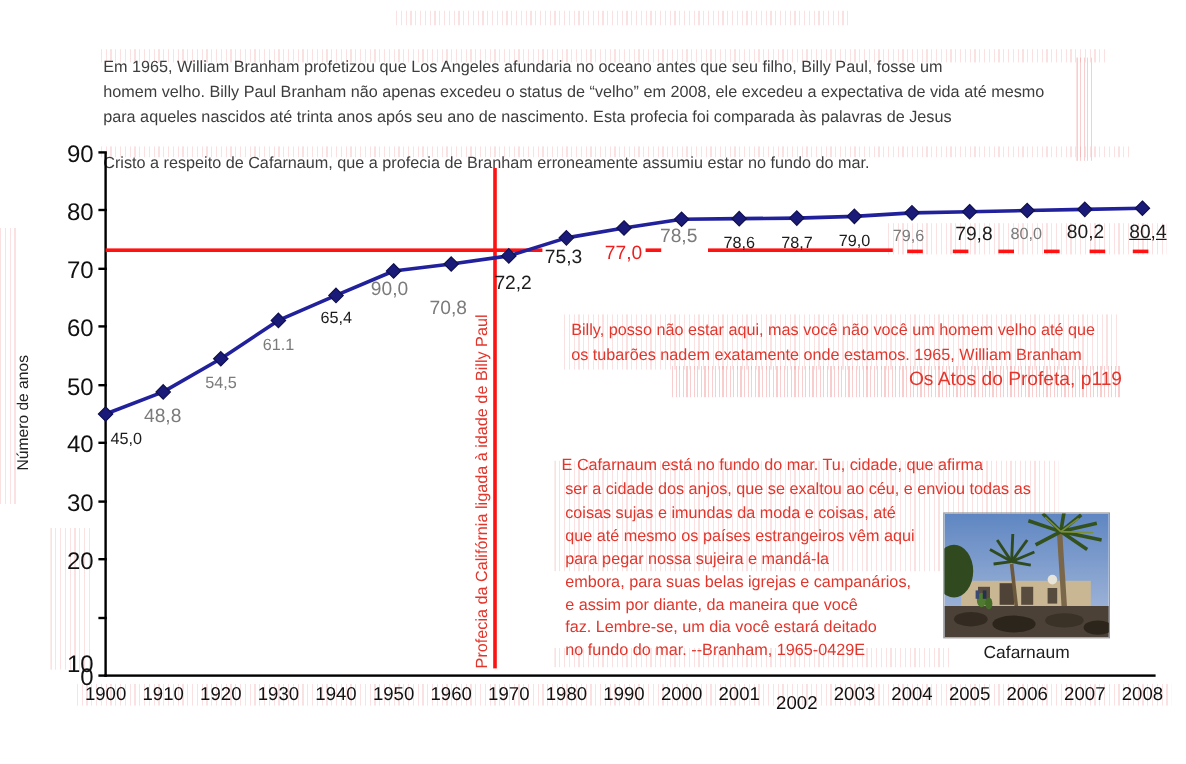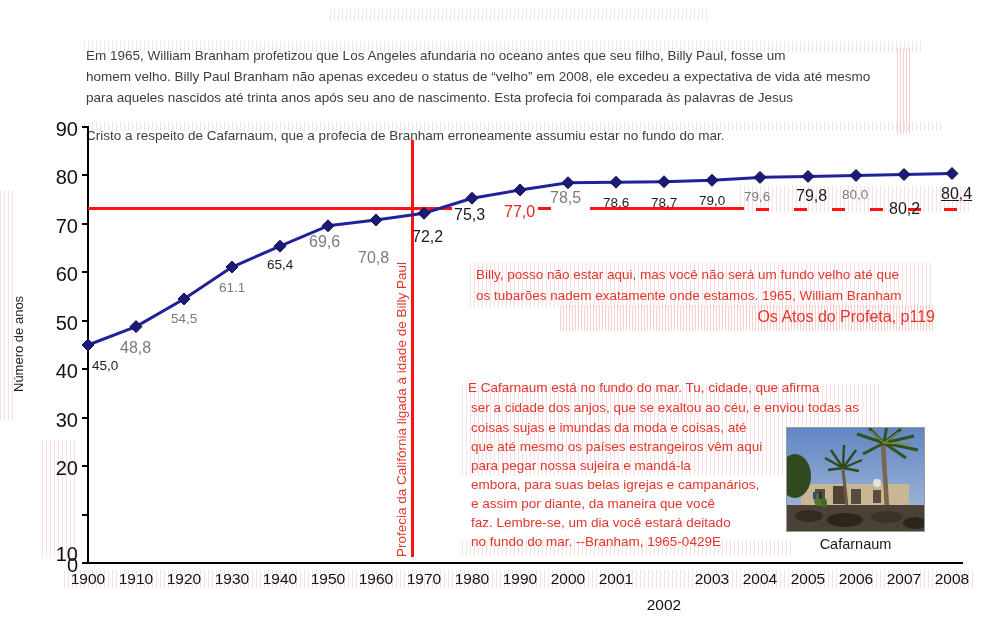--- a/index.html
+++ b/index.html
@@ -84,21 +84,21 @@
       <div class="abs xlab" style="left: 160px; top: 570px;">1920</div>
       <div class="abs xlab" style="left: 208px; top: 570px;">1930</div>
       <div class="abs xlab" style="left: 256px; top: 570px;">1940</div>
       <div class="abs xlab" style="left: 304px; top: 570px;">1950</div>
       <div class="abs xlab" style="left: 352px; top: 570px;">1960</div>
       <div class="abs xlab" style="left: 400px; top: 570px;">1970</div>
       <div class="abs xlab" style="left: 448px; top: 570px;">1980</div>
       <div class="abs xlab" style="left: 496px; top: 570px;">1990</div>
       <div class="abs xlab" style="left: 544px; top: 570px;">2000</div>
       <div class="abs xlab" style="left: 592px; top: 570px;">2001</div>
-      <div class="abs xlab" style="left: 640px; top: 596px;">2002</div>
+      <div class="abs xlab" style="left: 640px; top: 578px;">2002</div>
       <div class="abs xlab" style="left: 688px; top: 570px;">2003</div>
       <div class="abs xlab" style="left: 736px; top: 570px;">2004</div>
       <div class="abs xlab" style="left: 784px; top: 570px;">2005</div>
       <div class="abs xlab" style="left: 832px; top: 570px;">2006</div>
       <div class="abs xlab" style="left: 880px; top: 570px;">2007</div>
       <div class="abs xlab" style="left: 928px; top: 570px;">2008</div>
     </div>
 
   <div class="abs redline" style="left:88px;top:207px;width:364px;height:3px;"></div>
   <div class="abs redline" style="left:538px;top:207px;width:13px;height:3px;"></div>
@@ -134,37 +134,37 @@
       <polygon points="856,169.44444444444446 862,175.44444444444446 856,181.44444444444446 850,175.44444444444446" fill="#1a1a78" stroke="#10104e" stroke-width="1"></polygon>
       <polygon points="904,168.47555555555556 910,174.47555555555556 904,180.47555555555556 898,174.47555555555556" fill="#1a1a78" stroke="#10104e" stroke-width="1"></polygon>
       <polygon points="952,167.50666666666666 958,173.50666666666666 952,179.50666666666666 946,173.50666666666666" fill="#1a1a78" stroke="#10104e" stroke-width="1"></polygon>
     </svg>
   <div id="pt-labels">
       <div class="pt-label tone-dark size-md" style="left: 92px; top: 358px;">45,0</div>
       <div class="pt-label tone-gray size-sm" style="left: 120px; top: 338.591px;">48,8</div>
       <div class="pt-label tone-gray size-md" style="left: 171px; top: 310.978px;">54,5</div>
       <div class="pt-label tone-gray size-md" style="left: 219px; top: 280.004px;">61.1</div>
       <div class="pt-label tone-dark size-md" style="left: 267px; top: 257.173px;">65,4</div>
-      <div class="pt-label tone-gray size-lg" style="left: 309px; top: 232.827px;">69,6</div>
+      <div class="pt-label tone-gray size-lg" style="left: 309px; top: 232.827px;">90,0</div>
       <div class="pt-label tone-gray size-lg" style="left: 358px; top: 249px;">70,8</div>
       <div class="pt-label tone-dark size-lg" style="left: 412px; top: 228.231px;">72,2</div>
       <div class="pt-label tone-dark size-lg" style="left: 454px; top: 206.213px;">75,3</div>
       <div class="pt-label tone-red size-lg" style="left: 504px; top: 202.978px;">77,0</div>
       <div class="pt-label tone-gray size-lg" style="left: 550px; top: 188.711px;">78,5</div>
       <div class="pt-label tone-dark size-md" style="left: 603px; top: 195.227px;">78,6</div>
       <div class="pt-label tone-dark size-md" style="left: 651px; top: 194.742px;">78,7</div>
       <div class="pt-label tone-dark size-md" style="left: 699px; top: 193.289px;">79,0</div>
       <div class="pt-label tone-gray size-md" style="left: 744px; top: 189.382px;">79,6</div>
       <div class="pt-label tone-dark size-lg" style="left: 796px; top: 187.413px;">79,8</div>
       <div class="pt-label tone-gray size-md" style="left: 842px; top: 187.444px;">80,0</div>
-      <div class="pt-label tone-dark size-lg" style="left: 889px; top: 185.476px; margin-top: 15px;">80,2</div>
+      <div class="pt-label tone-dark size-lg" style="left: 889px; top: 185.476px;">80,2</div>
       <div class="pt-label tone-dark size-lg" style="left: 941px; top: 184.507px; text-decoration: underline;">80,4</div>
     </div>
 
-  <div class="abs quote-line red-text" style="left:476px;top:267px;">Billy, posso não estar aqui, mas você não será um fundo velho até que</div>
+  <div class="abs quote-line red-text" style="left:476px;top:267px;">Billy, posso não estar aqui, mas você não você um homem velho até que</div>
   <div class="abs quote-line red-text" style="left:476px;top:288px;">os tubarões nadem exatamente onde estamos. 1965, William Branham</div>
   <div class="abs red-text" style="left:700px;top:308px;width:235px;text-align:right;font-size:16px;">Os Atos do Profeta, p119</div>
 
   <div class="abs quote-line red-text" style="left:468px;top:380px;">E Cafarnaum está no fundo do mar. Tu, cidade, que afirma</div>
   <div class="abs quote-line red-text" style="left:471px;top:420px;">coisas sujas e imundas da moda e coisas, até</div>
   <div class="abs quote-line red-text" style="left:471px;top:400px;">ser a cidade dos anjos, que se exaltou ao céu, e enviou todas as</div>
   <div class="abs quote-line red-text" style="left:471px;top:439px;">que até mesmo os países estrangeiros vêm aqui</div>
   <div class="abs quote-line red-text" style="left:471px;top:458px;">para pegar nossa sujeira e mandá-la</div>
   <div class="abs quote-line red-text" style="left:471px;top:477px;">embora, para suas belas igrejas e campanários,</div>
   <div class="abs quote-line red-text" style="left:471px;top:496px;">e assim por diante, da maneira que você</div>

